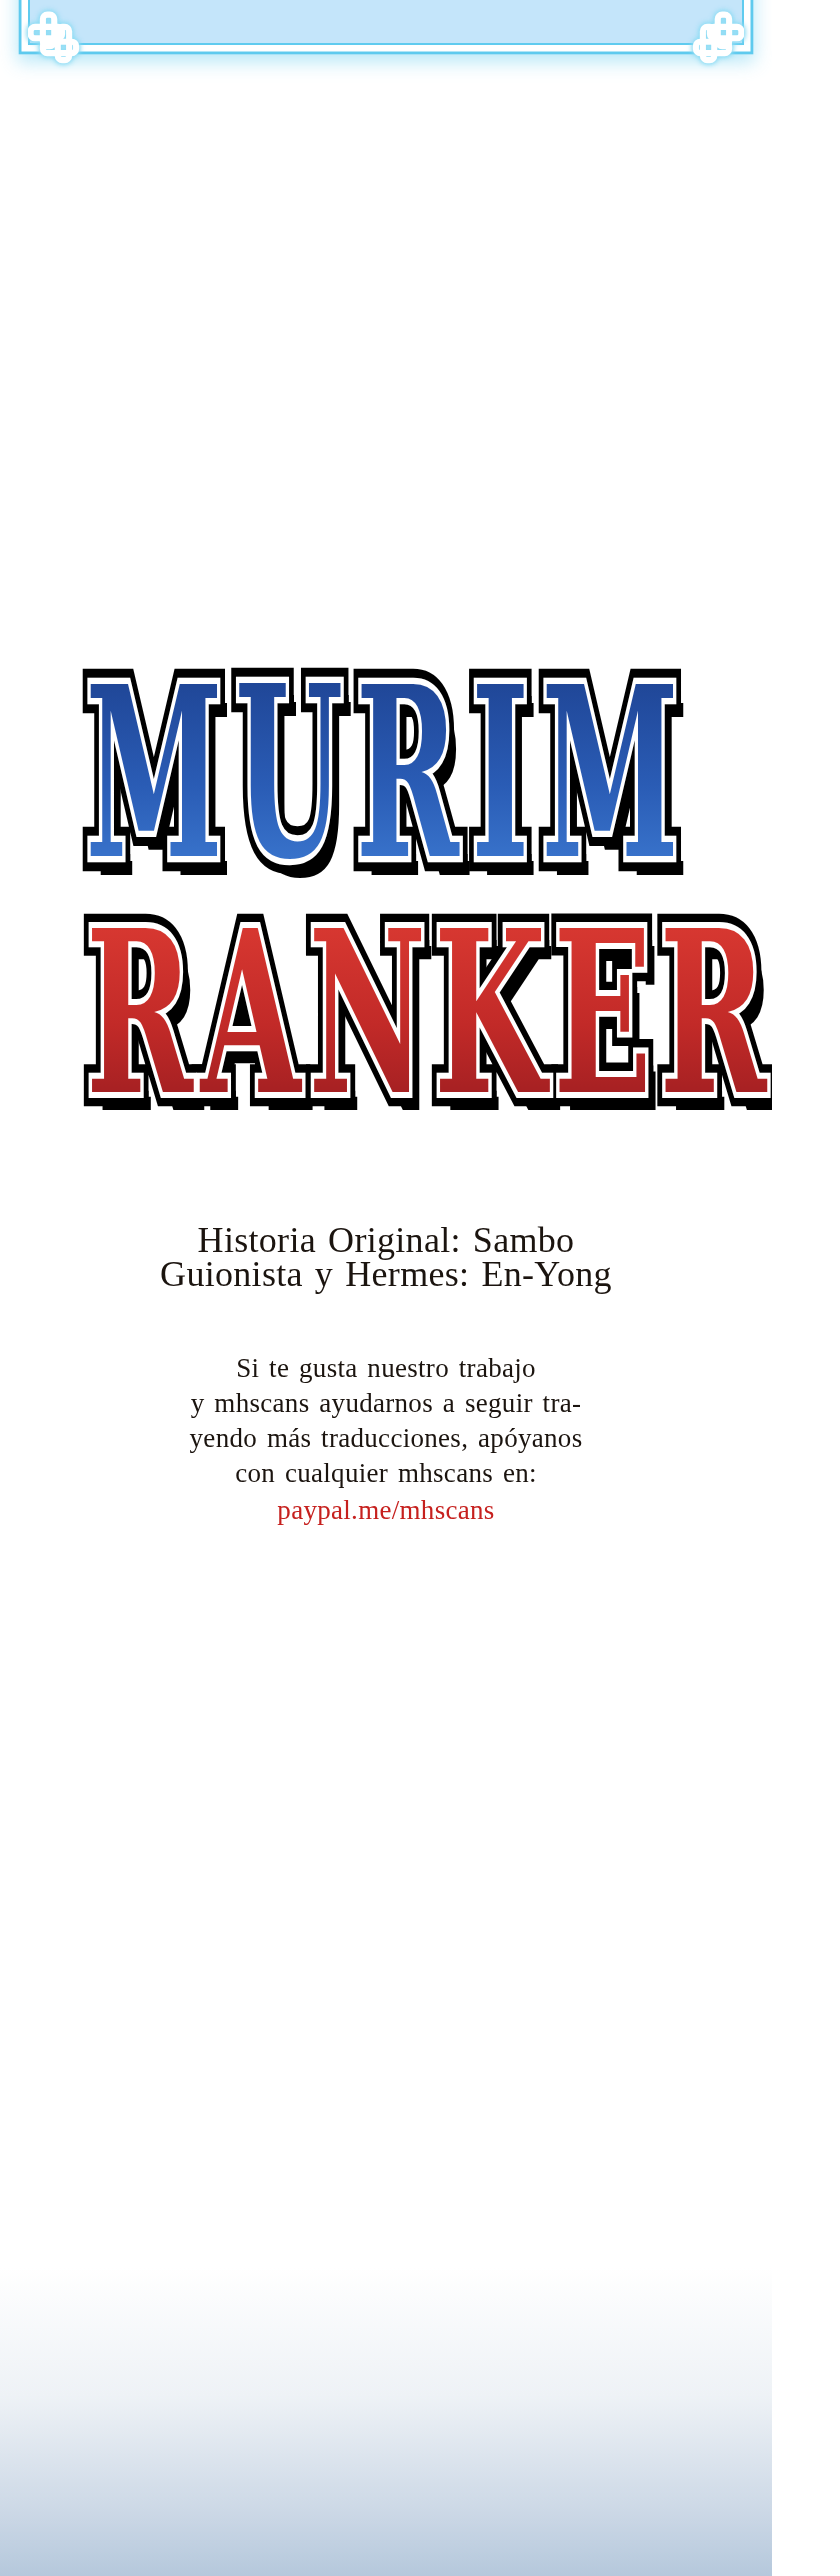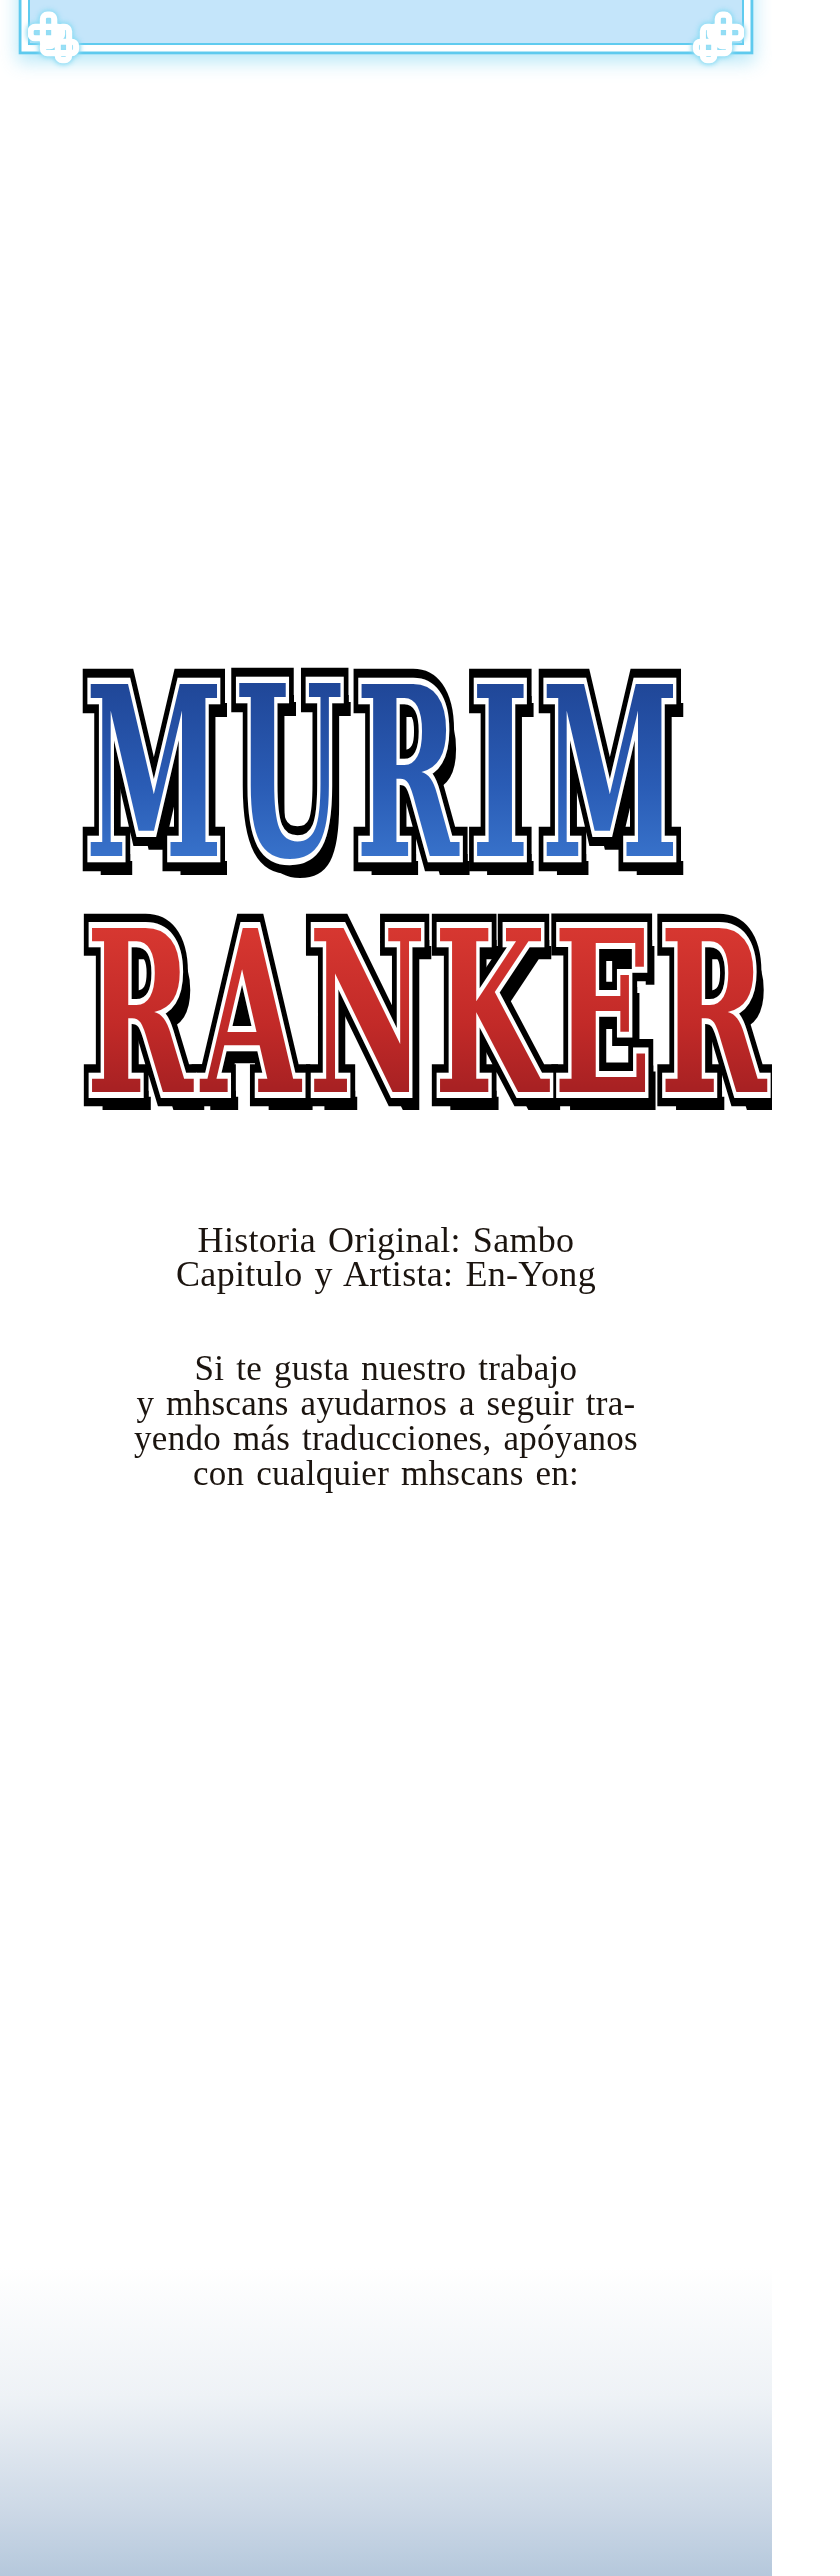--- a/index.html
+++ b/index.html
@@ -67,21 +67,21 @@
 
   
   .divider { margin-top:80px; text-align:center; }
   .divider svg { display:inline-block; }
   .divider text {
     font-family:"DejaVu Sans", sans-serif; font-size:26px; letter-spacing:1.5px; fill:#111;
   }
 
   
   .support { margin-top:60px; text-align:center; color:#1b140f;
-             font-size:35px; line-height:35px; letter-spacing:0.3px; word-spacing:2.8px; }
+             font-size:27px; line-height:35px; letter-spacing:0.3px; word-spacing:2.8px; }
   .paypal-link { color:#c6201e; margin-top:1.9px; }
 </style>
 </head>
 <body>
 
 <div class="page">
 
   <div class="top-border">
     <div class="top-panel"></div>
     <svg class="knot knot-left" viewBox="0 0 64 64">
@@ -110,25 +110,26 @@
       <span class="logo-stack">
         <span class="layer layer-outline" aria-hidden="true">RANKER</span>
         <span class="layer layer-white" aria-hidden="true">RANKER</span>
         <span class="layer layer-fill fill-red">RANKER</span>
       </span>
     </div>
   </div>
 
   <div class="credits">
     <p>Historia Original: Sambo</p>
-    <p>Capitulo y Artista: En-Yong</p>
+    <p>Guionista y Hermes: En-Yong</p>
   </div>
 
 
   <div class="support">
     <p>Si te gusta nuestro trabajo</p>
     <p>y mhscans ayudarnos a seguir tra-</p>
     <p>yendo más traducciones, apóyanos</p>
     <p>con cualquier mhscans en:</p>
+    <p class="paypal-link">paypal.me/mhscans</p>
   </div>
 
 </div>
 
 
 </body></html>

